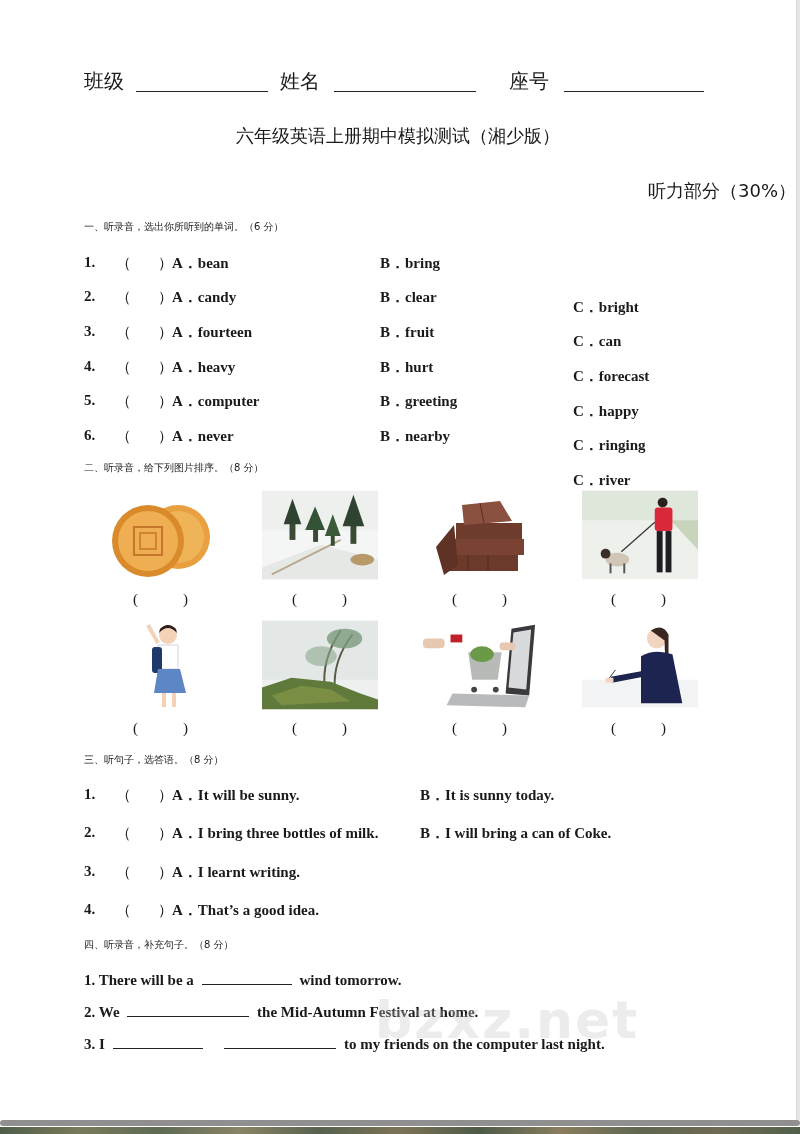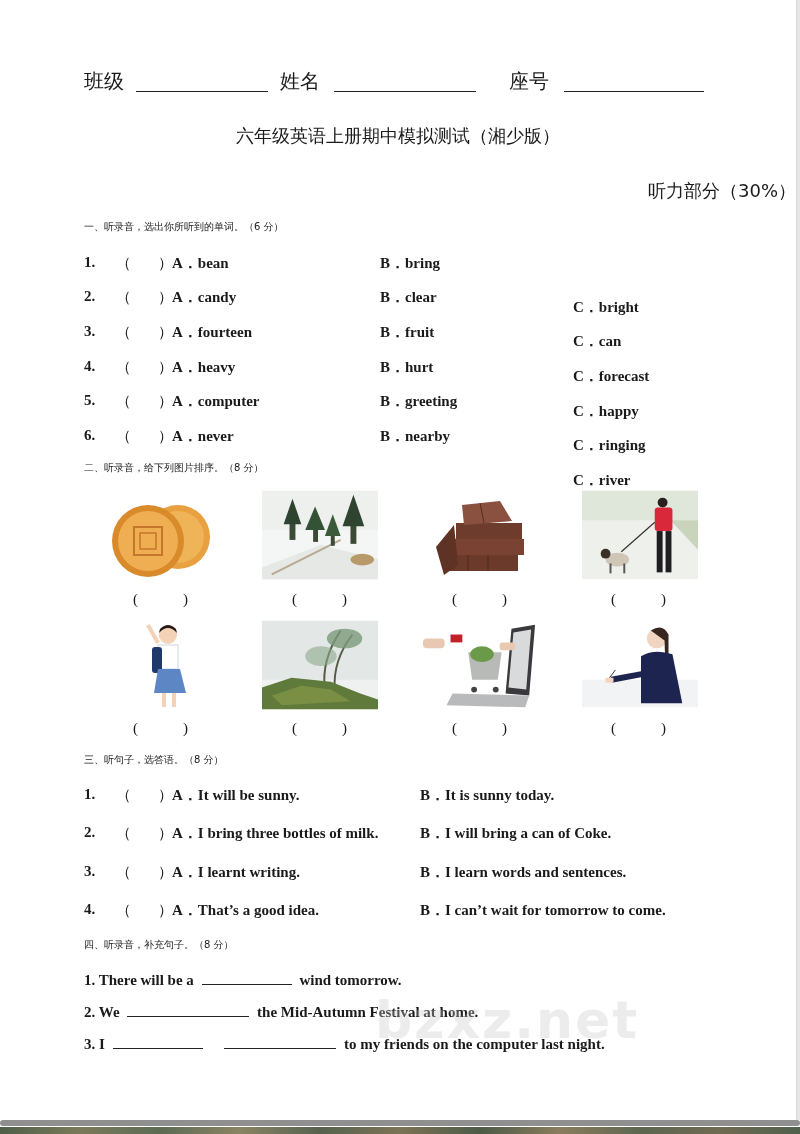--- a/index.html
+++ b/index.html
@@ -263,28 +263,26 @@
     <span class="paren-open">（</span>
     <span class="paren-close">）</span>
     <span class="optA">A．I bring three bottles of milk.</span>
     <span class="optB3">B．I will bring a can of Coke.</span>
   </div>
   <div class="row" style="top:863px">
     <span class="num">3.</span>
     <span class="paren-open">（</span>
     <span class="paren-close">）</span>
     <span class="optA">A．I learnt writing.</span>
-    <span class="optB3">B．I learn words and sentences.</span>
   </div>
   <div class="row" style="top:901px">
     <span class="num">4.</span>
     <span class="paren-open">（</span>
     <span class="paren-close">）</span>
     <span class="optA">A．That’s a good idea.</span>
-    <span class="optB3">B．I can’t wait for tomorrow to come.</span>
   </div>
 
   <div class="sec-heading" style="top:938px">四、听录音，补充句子。（8 分）</div>
 
   <div class="fill-row" style="top:971px">
     <span>1.</span>
     <span>There will be a</span>
     <span class="blank" style="width:90px"></span>
     <span>wind tomorrow.</span>
   </div>

